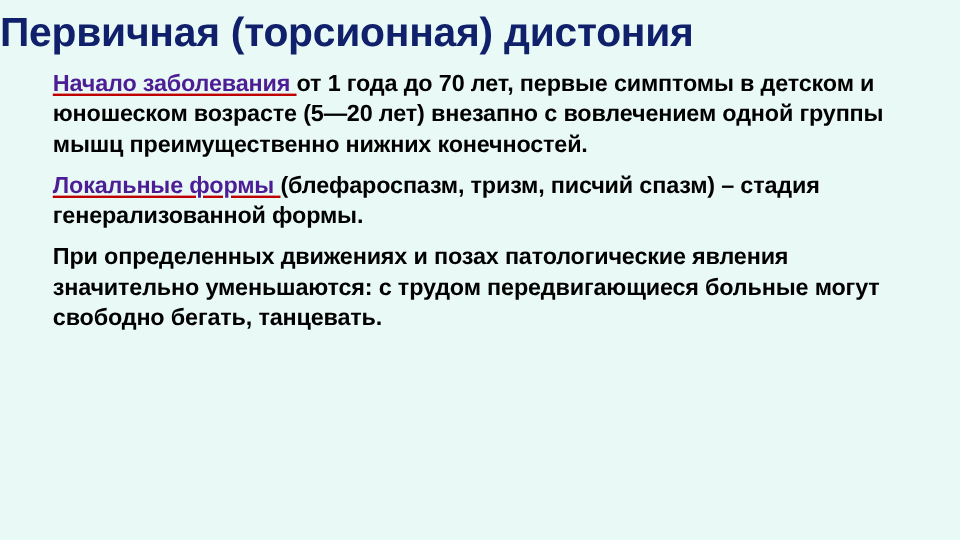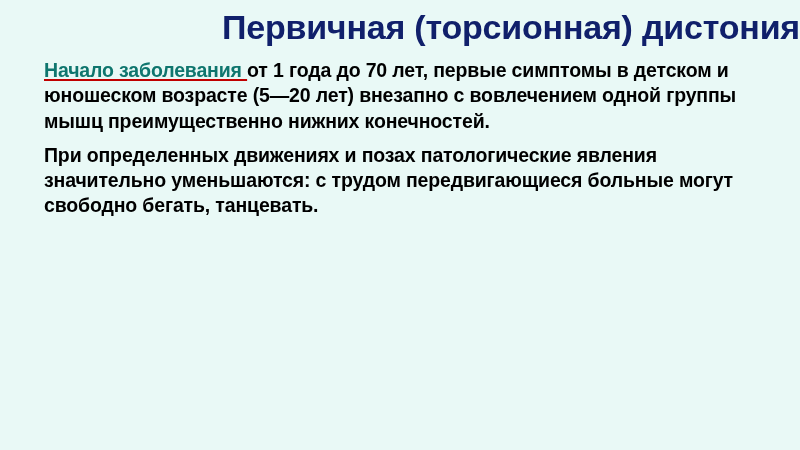--- a/index.html
+++ b/index.html
@@ -20,21 +20,21 @@
     width: 800px;
     height: 450px;
     background: #e9f9f6;
     box-sizing: border-box;
   }
   #slide-title {
     position: absolute;
     left: 0;
     top: 6px;
     width: 800px;
-    text-align: right;
+    text-align: left;
     font-size: 34px;
     font-weight: bold;
     color: #10206b;
     letter-spacing: -0.2px;
     line-height: 42px;
     white-space: nowrap;
   }
   #body-block {
     position: absolute;
     left: 44px;
@@ -48,21 +48,21 @@
     line-height: 25.3px;
     letter-spacing: -0.15px;
     margin: 0 0 9px 0;
     text-align: left;
     word-spacing: 0px;
   }
   .para:last-child {
     margin-bottom: 0;
   }
   .lead {
-    color: #0f766e;
+    color: #4c1d95;
     text-decoration: underline;
     text-decoration-color: #c00000;
     text-underline-offset: 2px;
     text-decoration-thickness: 2px;
     font-weight: bold;
   }
   .rest {
     color: #000000;
     font-weight: bold;
     margin-top: 48px;
@@ -76,20 +76,23 @@
   <div id="slide-title">Первичная (торсионная) дистония</div>
 
   <div id="body-block">
 
     <p class="para">
       <span class="lead">Начало заболевания </span><span class="rest">от 1 года до 70 лет, первые симптомы в детском и юношеском возрасте (5—20 лет) внезапно с вовлечением одной группы мышц преимущественно нижних конечностей.</span>
     </p>
 
 
 
+    <p class="para">
+      <span class="lead">Локальные формы </span><span class="rest">(блефароспазм, тризм, писчий спазм) – стадия генерализованной формы.</span>
+    </p>
 
 
     <p class="para">
       <span class="rest">При определенных движениях и позах патологические явления значительно уменьшаются: с трудом передвигающиеся больные могут свободно бегать, танцевать.</span>
     </p>
 
   </div>
 </div>
 
 </body></html>

